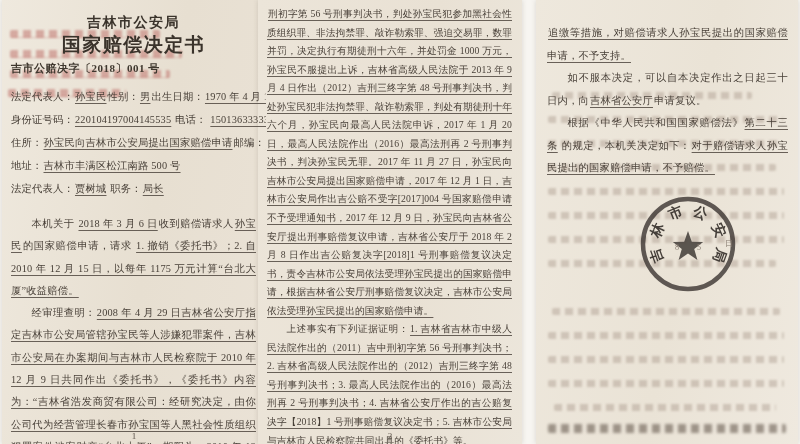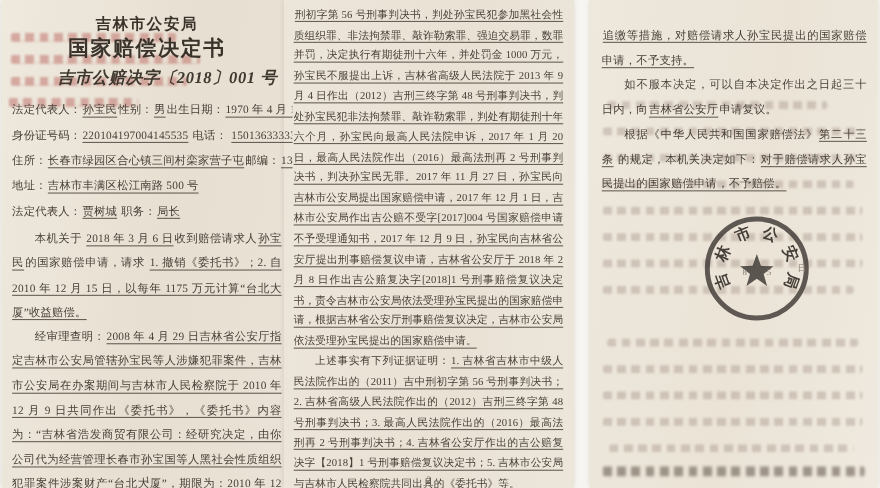--- a/index.html
+++ b/index.html
@@ -11,22 +11,22 @@
   }
   .page{position:absolute;top:0;height:444px;box-shadow:0 0 5px rgba(80,70,55,.18);overflow:hidden;}
   #page1{left:2px;width:264px;background:linear-gradient(100deg,#efe9de 0%,#e7dfd1 55%,#eae2d6 100%);}
   #page2{left:258px;width:264px;background:linear-gradient(95deg,#ece5d9 0%,#e9e1d4 60%,#ece6db 100%);}
   #page3{left:536px;width:262px;background:linear-gradient(100deg,#eee8dd 0%,#eae3d6 55%,#efe9df 100%);}
   .inner{position:relative;z-index:1;padding:0 10px 0 9px;}
 
   .title{ text-align:center;font-weight:bold;color:#3a332b;letter-spacing:1.5px; }
   .title-1{margin-top:12px;font-size:14px;line-height:21px;}
   .title-2{font-size:19px;line-height:23px;}
-  .doc-no{text-align:right;font-weight:bold;font-size:15px;letter-spacing:.5px;
-          margin:5px 4px 9px 0;color:#3f382f;font-style:italic;}
+  .doc-no{text-align:left;font-weight:bold;font-size:11px;letter-spacing:.5px;
+          margin:5px 4px 9px 0;color:#3f382f;}
 
   .field{font-size:10.3px;line-height:23px;white-space:nowrap;letter-spacing:.2px;}
   .para{font-size:10.3px;line-height:22.3px;text-align:justify;letter-spacing:.2px;}
   .indent{text-indent:2em;}
   #page2 .para{font-size:9.7px;line-height:18.55px;letter-spacing:.1px;}
   #page2 .inner{padding-top:5px;}
   #page3 .para{font-size:10.3px;line-height:22.5px;}
   #page3 .inner{padding-top:22px;padding-left:11px;}
 
   .u{text-decoration:underline;text-underline-offset:3px;text-decoration-thickness:.8px;
@@ -54,24 +54,24 @@
 
 <div id="stage">
 
   <div class="page" id="page1">
     <div class="inner">
       <div class="title title-1">吉林市公安局</div>
       <div class="title title-2">国家赔偿决定书</div>
       <div class="doc-no">吉市公赔决字〔2018〕001 号</div>
       <div class="field"><span>法定代表人：</span><span class="u">孙宝民</span><span>性别：</span><span class="u">男</span><span>出生日期：</span><span class="u">1970 年 4 月 14 日</span></div>
       <div class="field"><span>身份证号码：</span><span class="u">220104197004145535</span><span> 电话： </span><span class="u">15013633333</span></div>
-      <div class="field"><span>住所：</span><span class="u">长春市绿园区合心镇三间村栾家营子屯</span><span>邮编：</span><span class="u">130000</span></div>
+      <div class="field"><span>住所：</span><span class="u">孙宝民向吉林市公安局提出国家赔偿申请</span><span>邮编：</span><span class="u">130000</span></div>
       <div class="field"><span>地址：</span><span class="u">吉林市丰满区松江南路 500 号</span></div>
       <div class="field"><span>法定代表人：</span><span class="u">贾树城</span><span> 职务：</span><span class="u">局长</span></div>
-      <div class="para indent" style="margin-top:3px"><span>本机关于 </span><span class="u">2018 年 3 月 6 日</span><span>收到赔偿请求人</span><span class="u">孙宝民</span><span>的国家赔偿申请，请求 </span><span class="u">1. 撤销《委托书》；2. 自 2010 年 12 月 15 日，以每年 1175 万元计算“台北大厦”收益赔偿。</span></div>
+      <div class="para indent" style="margin-top:13px"><span>本机关于 </span><span class="u">2018 年 3 月 6 日</span><span>收到赔偿请求人</span><span class="u">孙宝民</span><span>的国家赔偿申请，请求 </span><span class="u">1. 撤销《委托书》；2. 自 2010 年 12 月 15 日，以每年 1175 万元计算“台北大厦”收益赔偿。</span></div>
       <div class="para indent"><span>经审理查明：</span><span class="u">2008 年 4 月 29 日吉林省公安厅指定吉林市公安局管辖孙宝民等人涉嫌犯罪案件，吉林市公安局在办案期间与吉林市人民检察院于 2010 年 12 月 9 日共同作出《委托书》，《委托书》内容为：“吉林省浩发商贸有限公司：经研究决定，由你公司代为经营管理长春市孙宝国等人黑社会性质组织犯罪案件涉案财产“台北大厦”，期限为：2010 年 12 月 15 日至该案终审判决发生法律效力（以公安、司法机关向你公司发出解除委托通知日期为准），在代为经营管理期间，你公司经营行为应勤勉合法，并保证将日常营业额费用以外的全部经营收益，存入办案单位指定账户。”2011 年 11 月 11 日，吉林省吉林市中级人民法院作出（2011）吉中</span></div>
     </div>
     <div class="pagenum">1</div>
   <div class="ghost r" style="top: 30px; left: 8px; width: 150px;"></div>
       <div class="ghost r" style="top: 50px; left: 8px; width: 172px;"></div>
       <div class="ghost r" style="top: 70px; left: 8px; width: 160px;"></div>
       <div class="ghost r" style="top: 89px; left: 6px; width: 118px;"></div>
     </div>
 
   <div class="page" id="page2">

